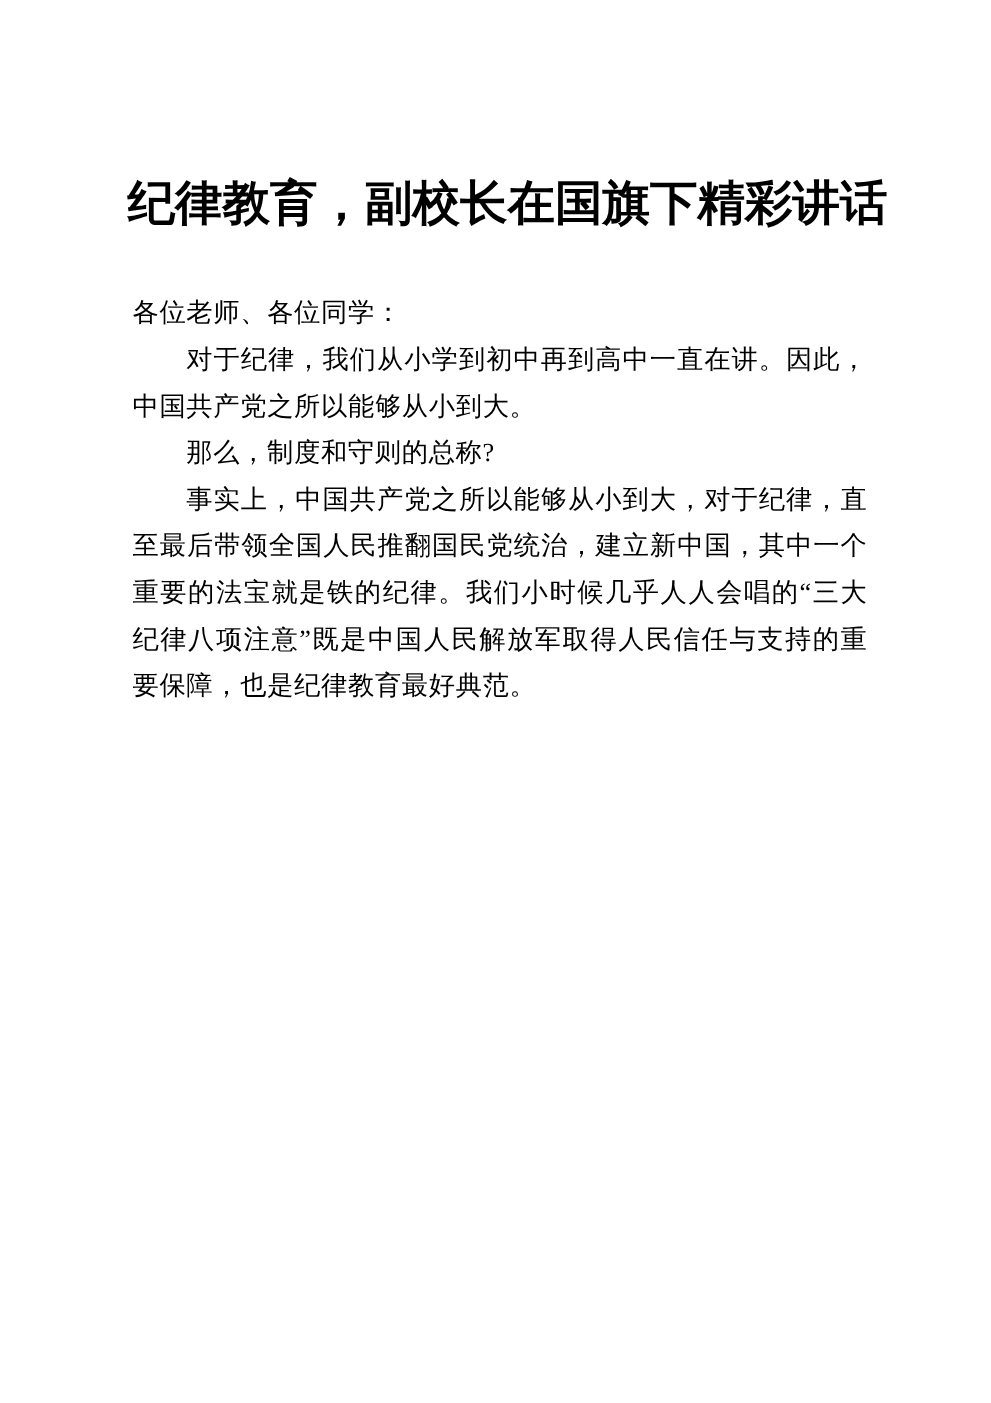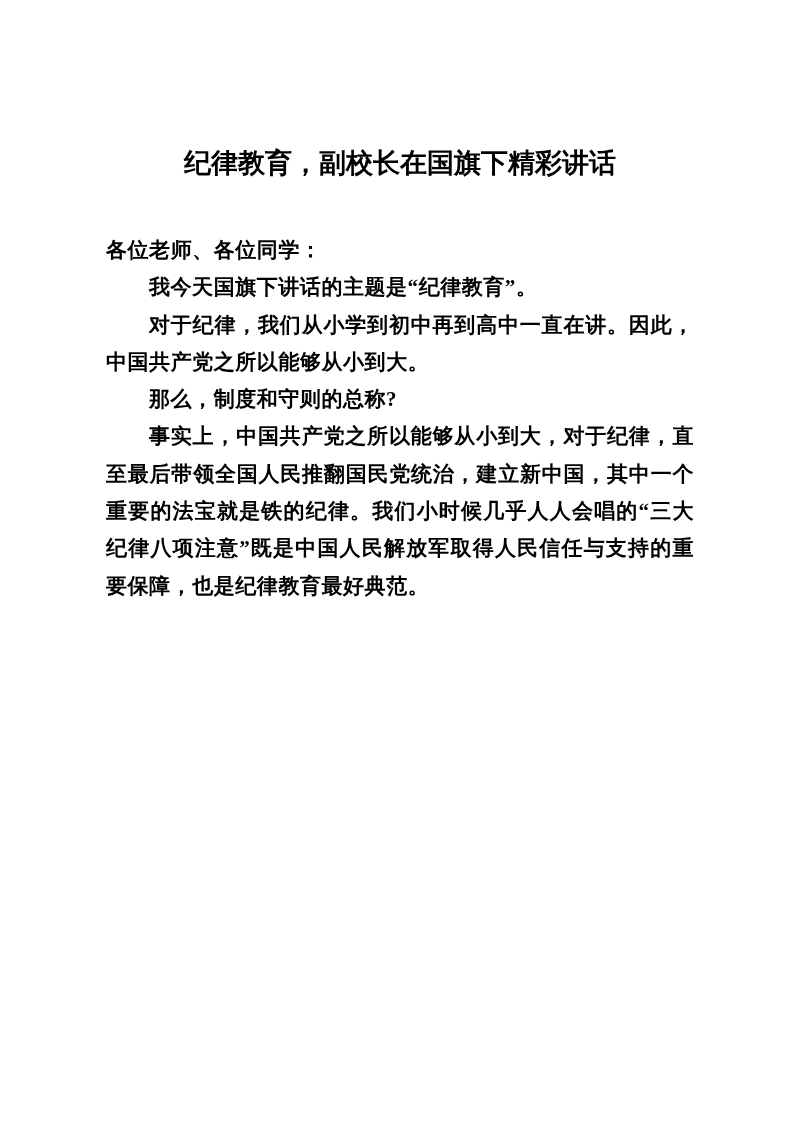--- a/index.html
+++ b/index.html
@@ -12,51 +12,49 @@
     width: 793px;
     height: 1122px;
     background: #ffffff;
     overflow: hidden;
     color: #000000;
     font-family: "Liberation Serif", "DejaVu Serif", serif;
   }
   .doc-title {
     margin: 146px 0 0 102px;
     width: 596px;
-    font-size: 27px;
+    font-size: 38px;
     font-weight: bold;
     line-height: 34px;
     text-align: center;
     letter-spacing: 0px;
     white-space: nowrap;
   }
   .doc-body {
     margin: 52px 1px 0 106px;
     width: 588px;
     font-size: 21px;
     line-height: 37.3px;
     letter-spacing: 0.55px;
     text-align: justify;
-    font-weight: bold;
   }
   .doc-body p {
     margin: 0;
     padding: 0;
     text-indent: 43px;
   }
   .doc-body p.no-indent {
     text-indent: 0;
   }
 </style>
 </head>
 <body>
 
 <div class="page">
   <h1 class="doc-title">纪律教育，副校长在国旗下精彩讲话</h1>
 
   <div class="doc-body">
     <p class="no-indent">各位老师、各位同学：</p>
-    <p>我今天国旗下讲话的主题是“纪律教育”。</p>
     <p>对于纪律，我们从小学到初中再到高中一直在讲。因此，中国共产党之所以能够从小到大。</p>
     <p>那么，制度和守则的总称?</p>
     <p>事实上，中国共产党之所以能够从小到大，对于纪律，直至最后带领全国人民推翻国民党统治，建立新中国，其中一个重要的法宝就是铁的纪律。我们小时候几乎人人会唱的“三大纪律八项注意”既是中国人民解放军取得人民信任与支持的重要保障，也是纪律教育最好典范。</p>
   </div>
 </div>
 
 </body></html>

